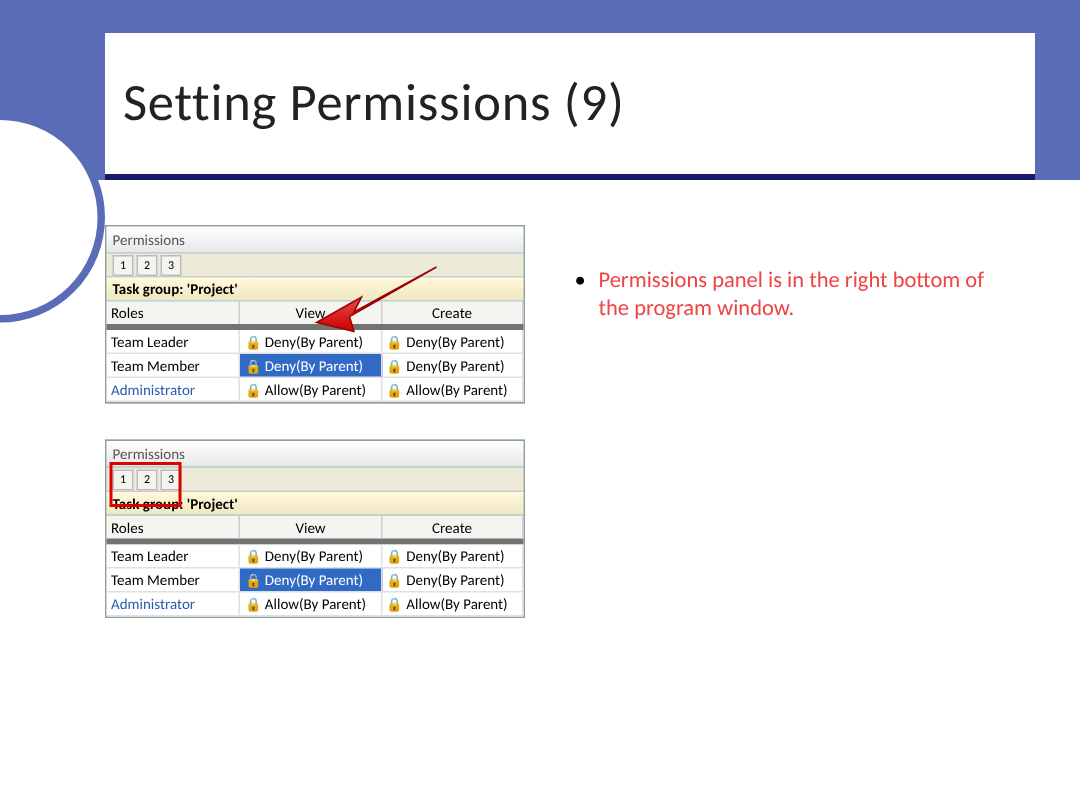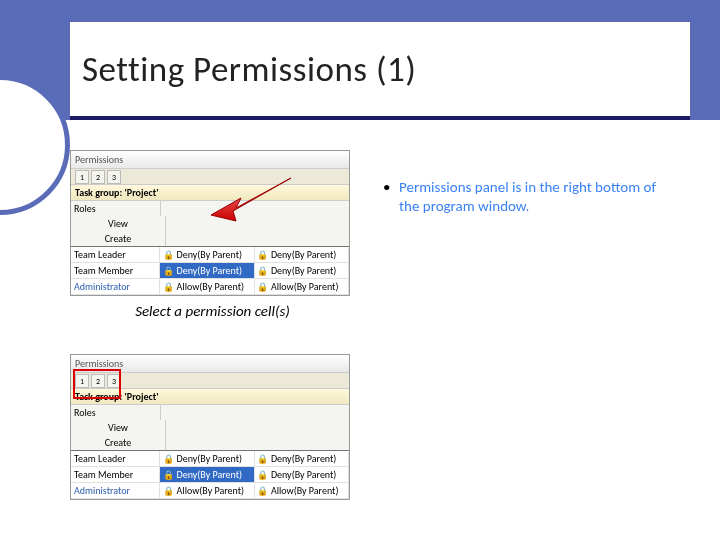--- a/index.html
+++ b/index.html
@@ -52,21 +52,21 @@
     position: absolute;
     top: 150px;
     left: 70px;
     width: 620px;
     height: 360px;
     z-index: 4;
     display: flex;
     gap: 20px;
   }
   .left-col { width: 285px; }
-  .right-col { width: 300px; font-size: 15px; color: #3b82f6; }
+  .right-col { width: 300px; font-size: 15px; color: #ef4444; }
   .screenshot {
     width: 280px;
     background: #5eead4;
     border: 1px solid #999;
     font-size: 10px;
     margin-bottom: 6px;
     position: relative;
   }
   .ss-title {
     background: linear-gradient(180deg,#fff,#e8e8e8);
@@ -95,23 +95,22 @@
   .ss-groupbar {
     background: linear-gradient(180deg,#fff8dc,#f0e8c0);
     padding: 1px 4px;
     font-size: 10px;
     font-weight: bold;
     border-bottom: 1px solid #ccc;
   }
   .ss-hdr {
     display: flex;
     background: #f4f4f0;
-    border-bottom: 1px solid #737373;
-    font-size: 10px;
-    flex-direction: column;
+    border-bottom: 4px solid #737373;
+    font-size: 10px;
   }
   .ss-hdr > div {
     border-right: 1px solid #ccc;
     padding: 1px 3px;
     text-align: center;
   }
   .col-roles { width: 90px; text-align: left !important; }
   .col-view { width: 95px; }
   .col-create { width: 95px; }
   .ss-row { display: flex; border-bottom: 1px solid #e0e0e0; font-size: 10px; background: #fff; }
@@ -147,21 +146,21 @@
     z-index: 5;
   }
 </style>
 </head>
 <body>
 
 <div class="slide-bg"></div>
 <div class="circle"></div>
 
 <div class="title-box">
-  <h1>Setting Permissions (1)</h1>
+  <h1>Setting Permissions (9)</h1>
 </div>
 
 <div class="content">
   <div class="left-col">
 
     <div class="screenshot" style="position:relative;">
       <div class="ss-title">Permissions</div>
       <div class="ss-toolbar">
         <div class="tb-btn">1</div>
         <div class="tb-btn">2</div>
@@ -194,21 +193,20 @@
           <defs>
             <linearGradient id="g1" x1="0" y1="0" x2="0" y2="1">
               <stop offset="0" stop-color="#ff8888"></stop>
                 <stop offset="1" stop-color="#cc0000"></stop>
             </linearGradient>
           </defs>
           <path d="M 85 5 L 30 35 L 35 25 L 5 42 L 30 48 L 27 38 L 85 5 Z" fill="url(#g1)" stroke="#990000" stroke-width="1"></path>
         </svg>
       </div>
     </div>
-    <div class="caption">Select a permission cell(s)</div>
 
     <div style="height:18px"></div>
 
     <div class="screenshot" style="position:relative;">
       <div class="ss-title">Permissions</div>
       <div class="ss-toolbar">
         <div class="tb-btn">1</div>
         <div class="tb-btn">2</div>
         <div class="tb-btn">3</div>
       </div>

